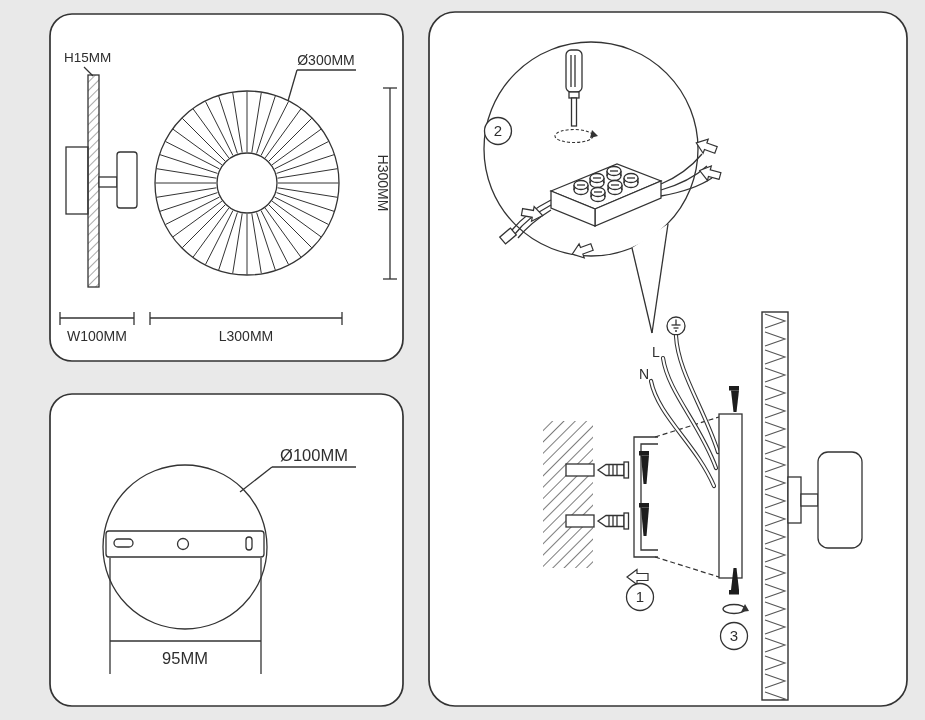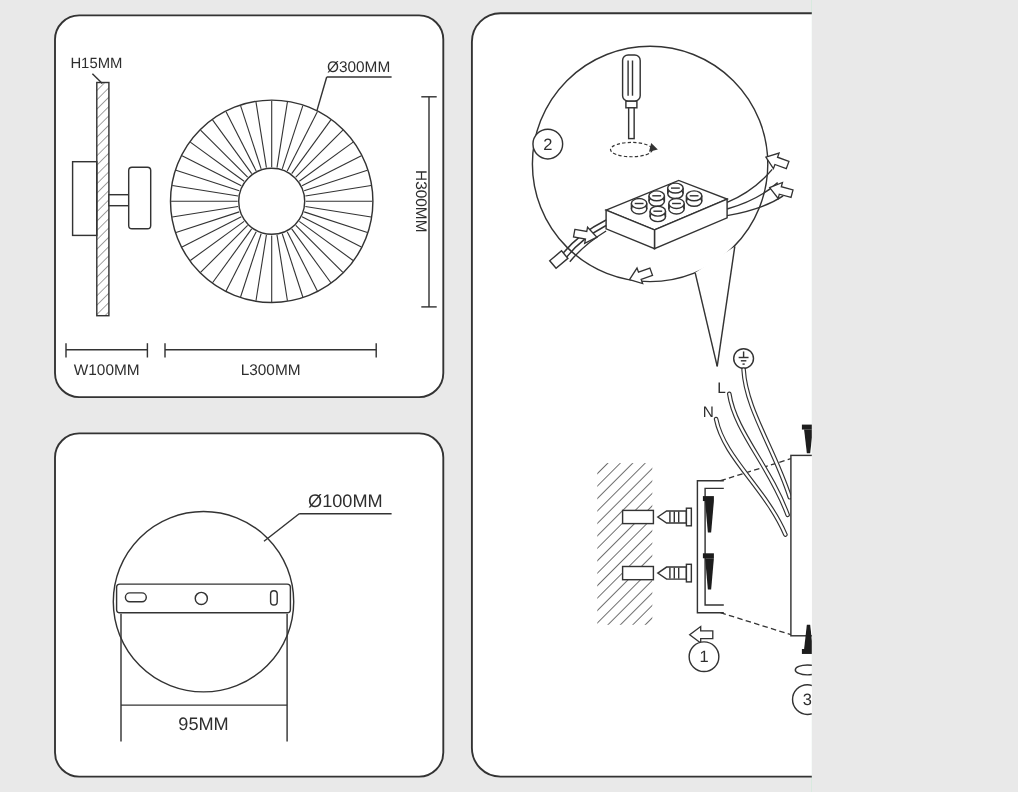--- a/index.html
+++ b/index.html
@@ -1,16 +1,16 @@
 <!DOCTYPE html>
 <html><head>
 <meta charset="utf-8">
 <style>
   html,body{margin:0;padding:0;background:#e9e9e9;}
-  .stage{width:738px;height:720px;position:relative;background:#86efac;overflow:hidden;}
+  .stage{width:925px;height:720px;position:relative;background:#86efac;overflow:hidden;}
   svg{display:block;}
   .s{stroke:#333;fill:none;stroke-width:1.3;}
   .sw{stroke:#333;fill:#fff;stroke-width:1.3;}
   .panel{stroke:#333;fill:#fff;stroke-width:1.7;}
   .blk{fill:#1d1d1d;stroke:none;}
   .dash{stroke:#333;fill:none;stroke-width:1.2;stroke-dasharray:5 3;}
   .dashf{stroke:#333;fill:none;stroke-width:1.1;stroke-dasharray:3 2;}
   .wireO{stroke:#333;fill:none;stroke-width:4.2;stroke-linecap:round;}
   .wireI{stroke:#fff;fill:none;stroke-width:2.1;stroke-linecap:round;}
   text{font-family:"Liberation Sans",sans-serif;fill:#2e2e2e;}

